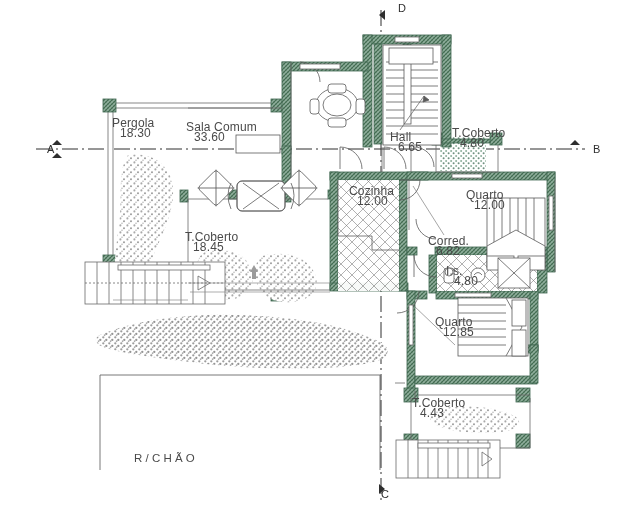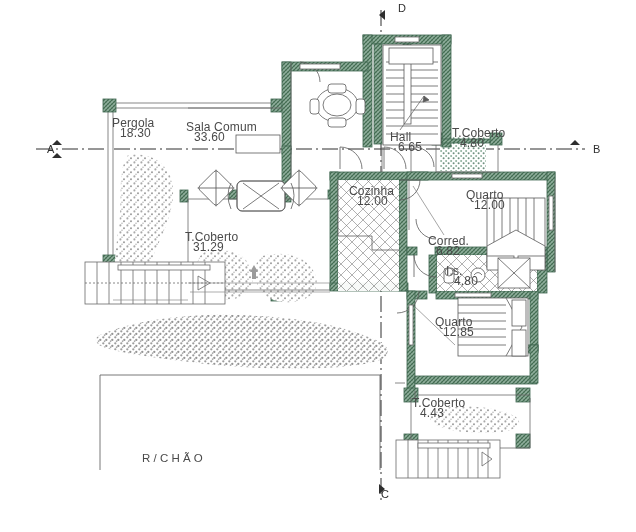--- a/index.html
+++ b/index.html
@@ -42,21 +42,21 @@
   .room-label .lbl-area { display: block; padding-left: 8px; }
   .section-mark {
     position: absolute;
     font-family: "Liberation Sans", sans-serif;
     font-size: 11px;
     color: #2e2e2e;
     font-weight: normal;
   }
   #floor-title {
     position: absolute;
-    left: 142px;
+    left: 134px;
     top: 452px;
     font-family: "Liberation Sans", sans-serif;
     font-size: 11.5px;
     letter-spacing: 3.2px;
     color: #4a4a4a;
   }
 </style>
 </head>
 <body>
 
@@ -358,21 +358,21 @@
   <div class="room-label" style="left:112px; top:118px;">
     <span class="lbl-name">Pergola</span>
     <span class="lbl-area">18.30</span>
   </div>
   <div class="room-label" style="left:186px; top:122px;">
     <span class="lbl-name">Sala Comum</span>
     <span class="lbl-area">33.60</span>
   </div>
   <div class="room-label" style="left:185px; top:232px;">
     <span class="lbl-name">T.Coberto</span>
-    <span class="lbl-area">31.29</span>
+    <span class="lbl-area">18.45</span>
   </div>
   <div class="room-label" style="left:390px; top:132px;">
     <span class="lbl-name">Hall</span>
     <span class="lbl-area">6.65</span>
   </div>
   <div class="room-label" style="left:452px; top:128px;">
     <span class="lbl-name">T.Coberto</span>
     <span class="lbl-area">4.80</span>
   </div>
   <div class="room-label" style="left:341px; top:186px;margin-left:8px;">

